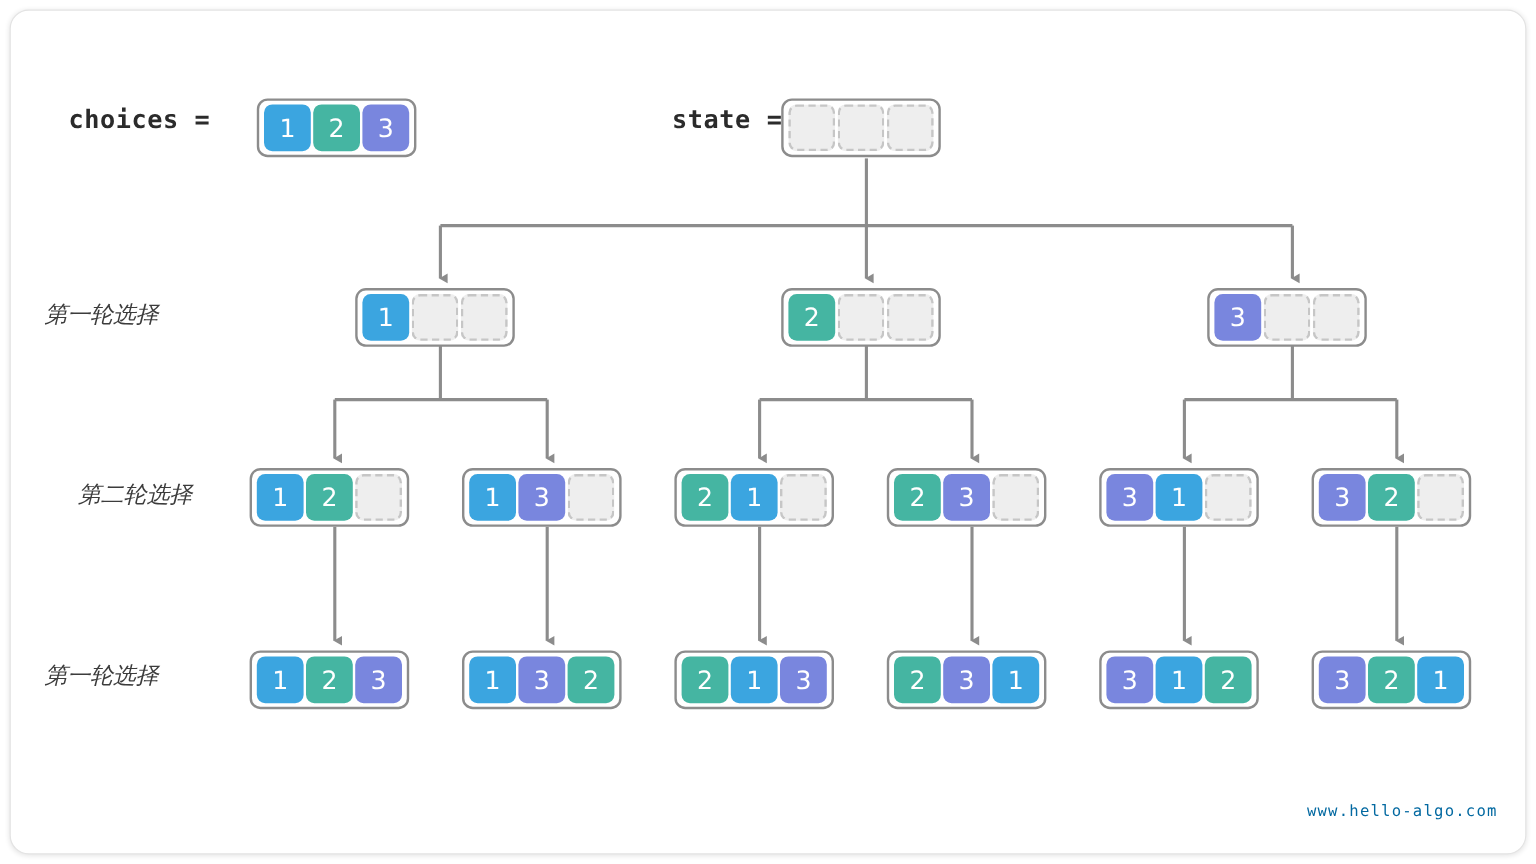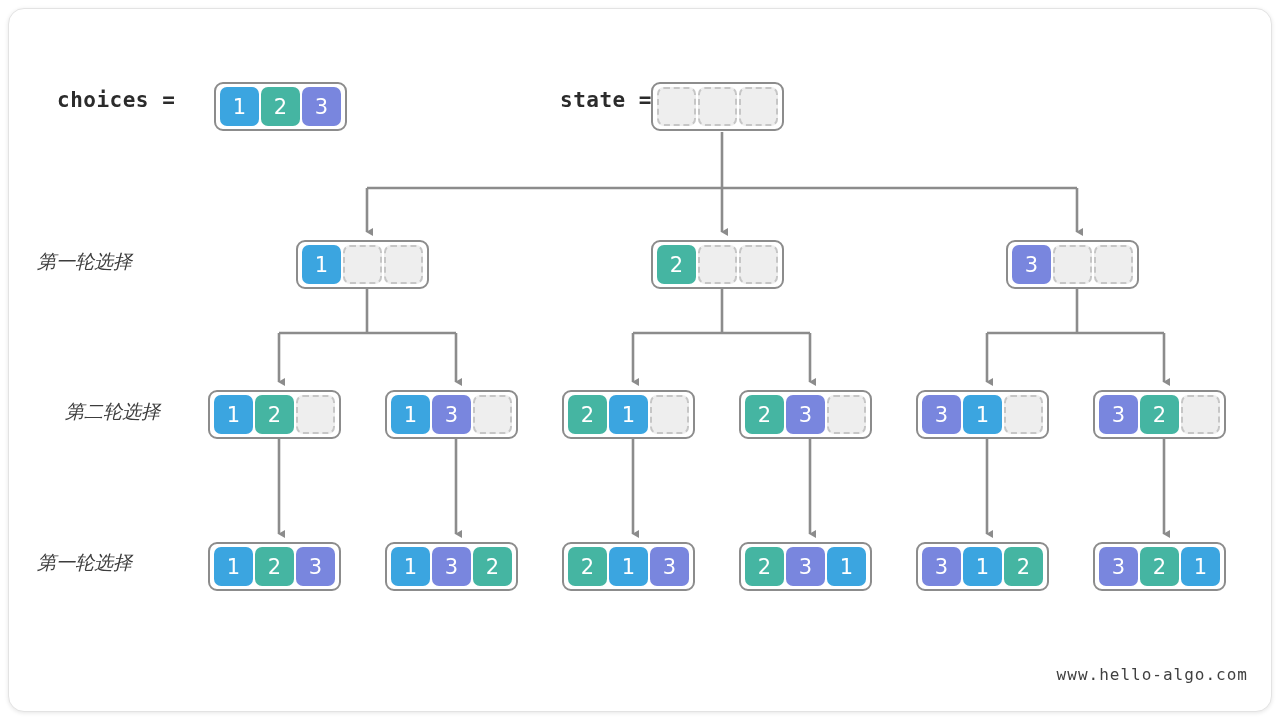--- a/index.html
+++ b/index.html
@@ -21,21 +21,21 @@
   .cell{width:39px;height:39px;border-radius:7px;display:flex;align-items:center;
         justify-content:center;font-family:"DejaVu Sans","Liberation Sans",sans-serif;
         font-size:21px;color:#ffffff;margin:0 1px;box-sizing:border-box;}
   .cell.v1{background:#3BA5E0;}
   .cell.v2{background:#45B5A2;}
   .cell.v3{background:#7986DE;}
   .cell.empty{background:#eeeeee;border:2px dashed #c6c6c6;color:transparent;}
 
   .watermark{position:absolute;right:32px;bottom:36px;
              font-family:"DejaVu Sans Mono","Liberation Mono",monospace;
-             font-size:16px;color:#404040;letter-spacing:1px;}
+             font-size:13px;color:#0369a1;letter-spacing:1px;}
 </style>
 </head>
 <body>
 
 <div id="canvas">
   <div class="frame"></div>
 
   <svg class="wires" viewBox="0 0 1280 720" xmlns="http://www.w3.org/2000/svg">
     <defs>
       <marker id="arw" markerWidth="10" markerHeight="10" refX="5" refY="7" orient="auto" markerUnits="userSpaceOnUse">

